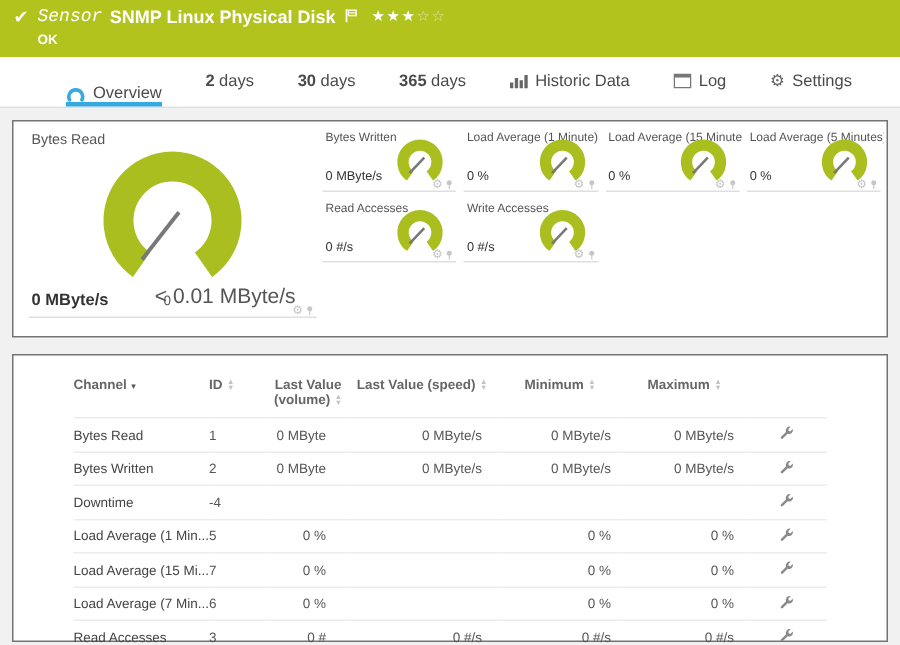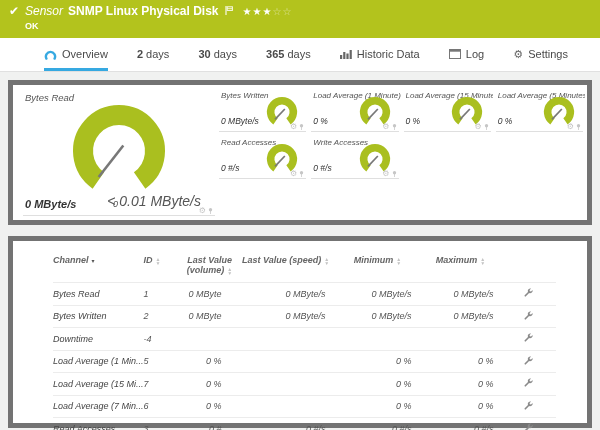--- a/index.html
+++ b/index.html
@@ -3,38 +3,38 @@
 <meta charset="utf-8">
 <style>
   html,body{margin:0;padding:0;}
   body{font-family:"Liberation Sans","DejaVu Sans",sans-serif;}
   #app{position:relative;width:600px;height:430px;background:#f0f1f0;overflow:hidden;}
 
   
   .topbar{position:absolute;left:0;top:0;width:600px;height:38px;background:#b3c31d;color:#fff;}
   .check{position:absolute;left:9px;top:4px;font-size:12px;font-weight:bold;}
   .titlerow{position:absolute;left:25px;top:4px;display:flex;align-items:center;gap:5px;font-size:12px;white-space:nowrap;}
-  .kicker{font-style:italic;}
+  .kicker{font-style:italic;font-family:Liberation Mono, monospace;}
   .sensor-title{font-weight:bold;}
   .flagwrap{margin-left:1px;opacity:.9;}
   .stars{font-size:10px;letter-spacing:1px;margin-left:5px;}
   .stars .sf{color:#ffffff;}
   .stars .se{color:rgba(255,255,255,.55);}
   .status{position:absolute;left:25px;top:21px;font-size:9px;font-weight:bold;}
 
   
   .tabbar{position:absolute;left:0;top:38px;width:600px;height:34px;background:#fff;border-bottom:1px solid #e0e0e0;
           display:flex;justify-content:space-between;align-items:stretch;box-sizing:border-box;padding:0 32px 0 44px;}
   .tab{display:flex;align-items:center;gap:5px;font-size:11px;color:#4a4a4a;border-bottom:3px solid transparent;padding-top:2px;cursor:pointer;}
-  .tab.active{border-bottom-color:#36a9e1;}
+  .tab.active{border-bottom-color:#36a9e1;align-items:flex-end;}
   .tab b{font-weight:bold;margin-right:-2px;}
   .ticon{display:inline-flex;align-items:center;}
 
   
-  .panel{position:absolute;background:#fff;border:5px solid #737373;box-sizing:border-box;font-style:italic;}
+  .panel{position:absolute;background:#fff;border:1px solid #737373;box-sizing:border-box;}
   #gauges-panel{left:8px;top:80px;width:584px;height:145px;}
   #table-panel{left:8px;top:236px;width:584px;height:192px;}
 
   
   #primary-gauge{position:absolute;left:10px;top:4px;width:192px;height:126px;border-bottom:1px solid #dfdfdf;}
   .pg-title{position:absolute;left:2px;top:3px;font-size:9.5px;color:#555;}
   .pg-svg{position:absolute;left:28px;top:12px;}
   .pg-value{position:absolute;left:2px;bottom:5px;font-size:11px;font-weight:bold;color:#333;}
   .pg-min{position:absolute;left:90px;bottom:6px;font-size:9px;color:#555;}
   .pg-max{position:absolute;right:14px;bottom:6px;font-size:14px;color:#555;}

